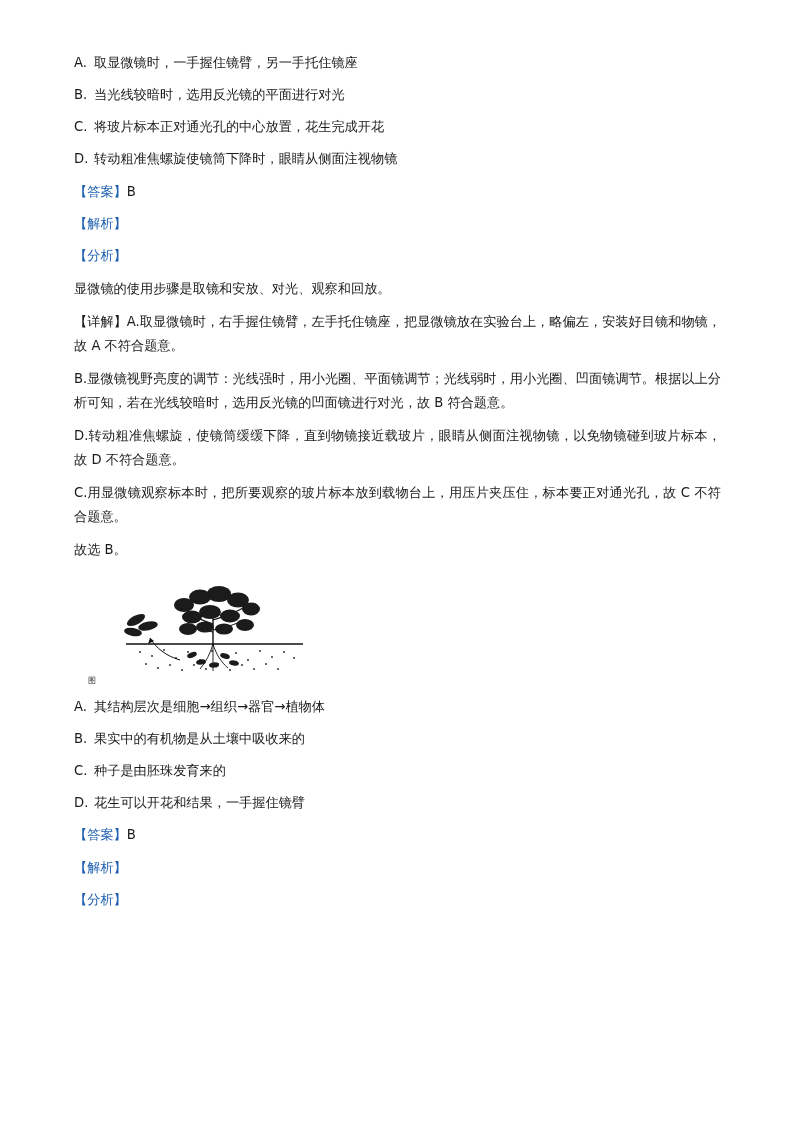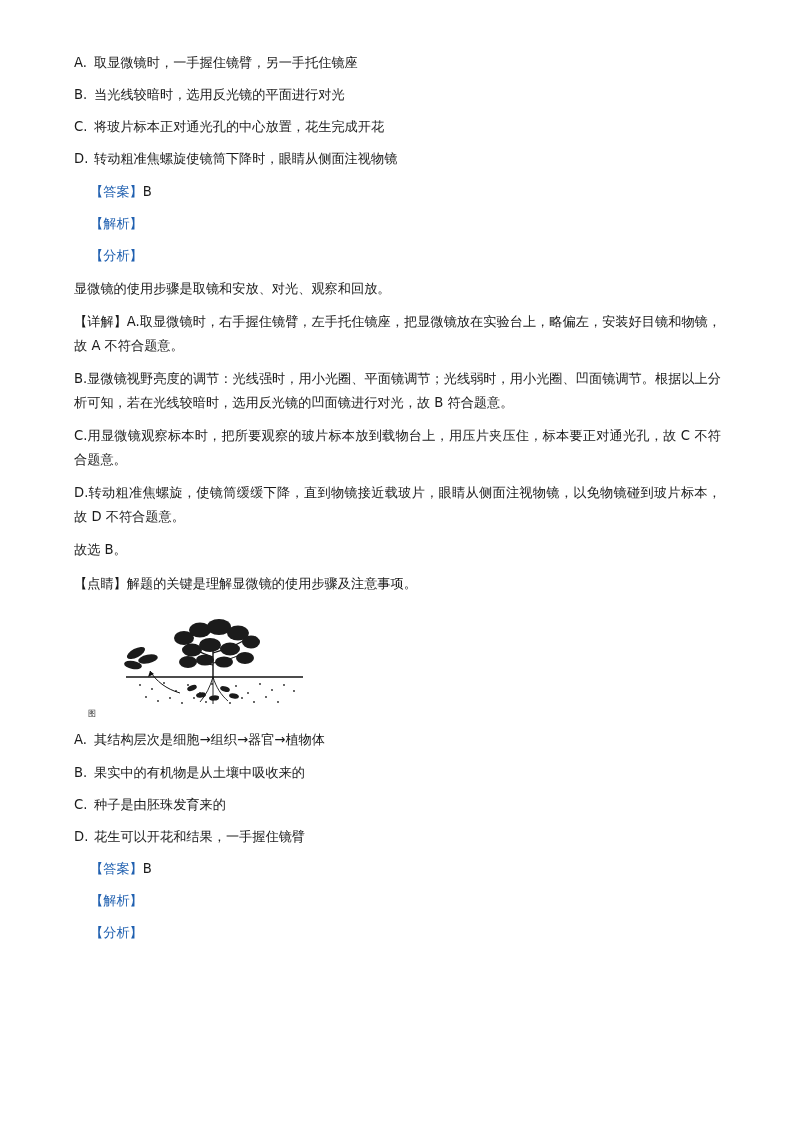--- a/index.html
+++ b/index.html
@@ -30,21 +30,21 @@
   }
   .opt .lbl {
     display: inline-block;
     min-width: 20px;
   }
   .tag {
     color: #2060b0;
     font-weight: normal;
   }
   .answer-line {
-    margin: 0 0 11px 16px;
+    margin: 0 0 11px 0;
     font-size: 13.2px;
     line-height: 1.6;
   }
   .answer-line .val {
     color: #1a1a1a;
   }
   .para {
     margin: 0 0 10px 0;
     font-size: 13.2px;
     line-height: 1.78;
@@ -105,25 +105,24 @@
   </div>
 
   <div class="answer-line">
     <span class="tag">【分析】</span>
   </div>
 
   <div class="para">显微镜的使用步骤是取镜和安放、对光、观察和回放。</div>
 
   <div class="para">【详解】A.取显微镜时，右手握住镜臂，左手托住镜座，把显微镜放在实验台上，略偏左，安装好目镜和物镜，故 A 不符合题意。</div>
   <div class="para">B.显微镜视野亮度的调节：光线强时，用小光圈、平面镜调节；光线弱时，用小光圈、凹面镜调节。根据以上分析可知，若在光线较暗时，选用反光镜的凹面镜进行对光，故 B 符合题意。</div>
+  <div class="para">D.转动粗准焦螺旋，使镜筒缓缓下降，直到物镜接近载玻片，眼睛从侧面注视物镜，以免物镜碰到玻片标本，故 D 不符合题意。</div>
   <div class="para">C.用显微镜观察标本时，把所要观察的玻片标本放到载物台上，用压片夹压住，标本要正对通光孔，故 C 不符合题意。</div>
-  <div class="para">D.转动粗准焦螺旋，使镜筒缓缓下降，直到物镜接近载玻片，眼睛从侧面注视物镜，以免物镜碰到玻片标本，故 D 不符合题意。</div>
   <div class="para">故选 B。</div>
 
-  <div class="para">【点睛】解题的关键是理解显微镜的使用步骤及注意事项。</div>
 
 
   <div class="figure-wrap">
     <svg class="fig" width="250" height="110" viewBox="0 0 250 110">
 
       <line x1="38" y1="72" x2="215" y2="72" stroke="#111" stroke-width="1.6"></line>
 
       <g fill="#222">
         <circle cx="52" cy="80" r="0.9"></circle>
           <circle cx="64" cy="84" r="0.9"></circle>

